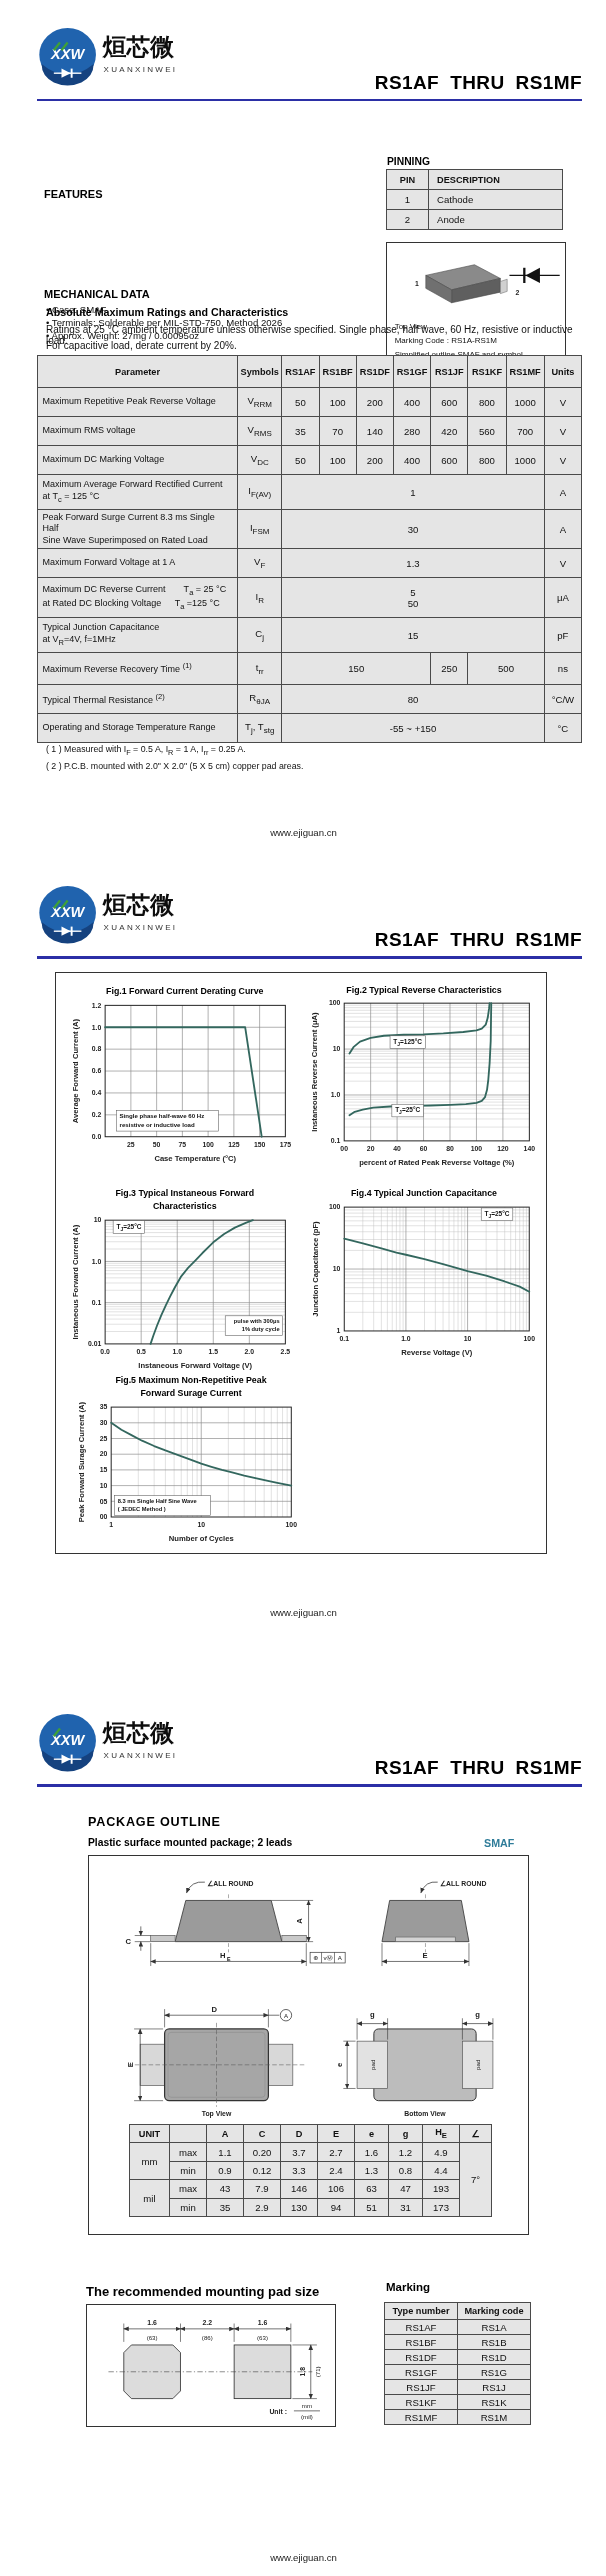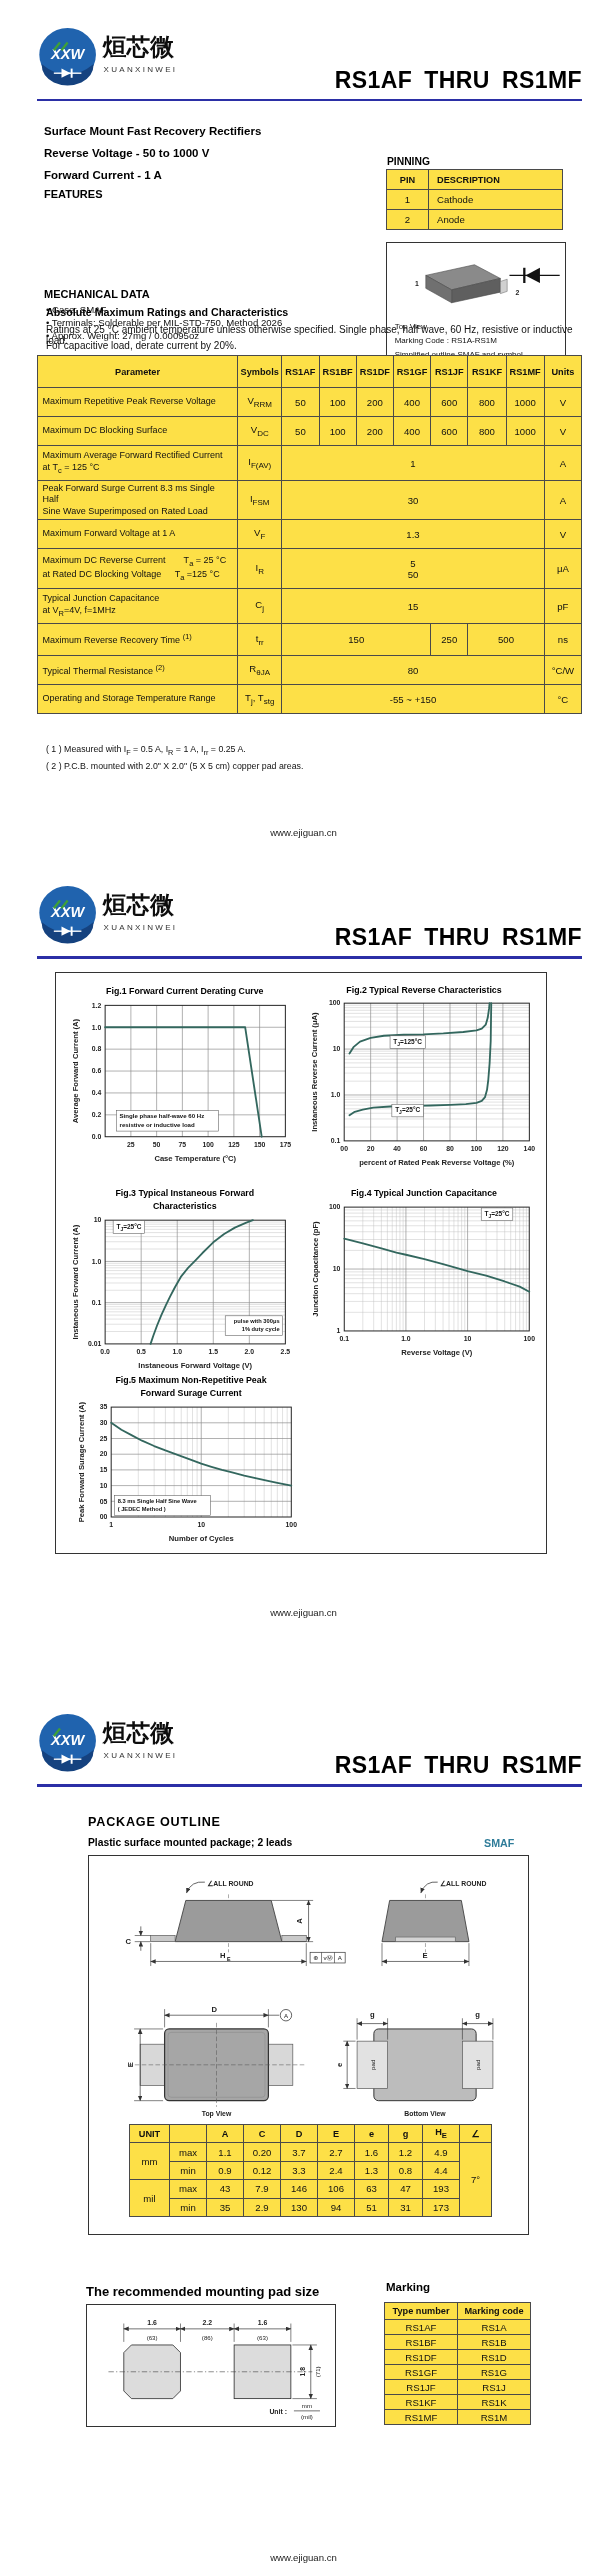--- a/index.html
+++ b/index.html
@@ -2,34 +2,34 @@
 <html style="font-size:12.2px"><head>
 <meta charset="utf-8">
 <style>
   html,body{margin:0;padding:0;background:#fff;}
   #doc{position:relative;width:607px;height:2576px;background:#fff;overflow:hidden;
        font-family:"Liberation Sans",sans-serif;color:#111;}
   .abs{position:absolute;}
   
   .sheet-header{position:absolute;left:37px;width:545px;height:80px;}
   .hdr-rule{position:absolute;left:0;right:0;bottom:0;height:2.7px;background:#2b2fa6;}
-  .doc-title{position:absolute;right:0;bottom:7.7px;font-size:23px;font-weight:bold;
+  .doc-title{position:absolute;right:0;bottom:7.7px;font-size:19px;font-weight:bold;
              letter-spacing:0.4px;word-spacing:5.4px;color:#000;}
   .logo{position:absolute;left:0;top:0;}
   
   .subtitle p{margin:0 0 10px 0;font-weight:bold;font-size:11.5px;color:#000;}
   .h-sec{font-weight:bold;font-size:11px;color:#000;}
   .bullets{list-style:none;margin:0;padding:0;font-size:9.6px;line-height:12.2px;color:#111;}
   .bullets li::before{content:"• ";}
   .bullets.mech{line-height:13px;}
   .note{font-size:10px;color:#111;}
   .fn{font-size:8.8px;color:#111;}
   .pg-footer{position:absolute;left:0;width:607px;text-align:center;font-size:9.6px;color:#222;}
   
-  table.ds{border-collapse:collapse;table-layout:fixed;border:1.5px solid #333;background:#fde047;}
+  table.ds{border-collapse:collapse;table-layout:fixed;border:1.5px solid #333;background:#e5e5e5;}
   .ds th,.ds td{border:0.8px solid #4a4a4a;text-align:center;vertical-align:middle;
                 padding:0.8px 1.5px;font-size:9.6px;color:#111;}
   .ds th{font-size:9.2px;font-weight:bold;}
   .ds .c-param{text-align:left;padding:1.5px 4.6px;font-size:9px;line-height:1.3;}
   .ds .c-left{text-align:left;padding-left:8px;}
   
   #pkg-fig-box{left:386px;top:242px;width:178px;height:129px;border:1.2px solid #333;}
   #pkg-fig-box .cap{margin:1.5px 0 0 7.7px;font-size:8px;color:#111;}
   
   #charts-frame{position:absolute;left:55px;top:972px;width:490px;height:580px;border:1.2px solid #333;}
@@ -100,25 +100,20 @@
       <rect x="44" y="62" width="2.5" height="12" fill="#fff"></rect>
       <path d="M22,38 L30,28" stroke="#3fa037" stroke-width="3" fill="none"></path>
       <path d="M32,38 L40,28" stro="" ke="#3fa037" stroke-width="3" fill="none"></path>
       <text x="86" y="44" font-size="31" font-weight="bold" fill="#0d0d0d">烜芯微</text>
       <text x="87" y="66" font-size="10.5" letter-spacing="3" fill="#333">XUANXINWEI</text>
     </svg>
     <div class="doc-title">RS1AF THRU RS1MF</div>
     <div class="hdr-rule"></div>
   </div>
 
-  <div class="abs subtitle" style="left:44px;top:125px">
-    <p>Surface Mount Fast Recovery Rectifiers</p>
-    <p>Reverse Voltage - 50 to 1000 V</p>
-    <p>Forward Current - 1 A</p>
-  </div>
 
   <div class="abs h-sec" style="left:44px;top:188px">FEATURES</div>
 
   <div class="abs h-sec" style="left:44px;top:288px">MECHANICAL DATA</div>
   <ul class="abs bullets mech" style="left:46px;top:303px;width:337px">
       <li>Case: SMAF</li>
       <li>Terminals: Solderable per MIL-STD-750, Method 2026</li>
       <li>Approx. Weight:  27mg / 0.00095oz</li>
     </ul>
 
@@ -205,21 +200,33 @@
             <td>50</td>
             <td>100</td>
             <td>200</td>
             <td>400</td>
             <td>600</td>
             <td>800</td>
             <td>1000</td>
             <td>V</td>
           </tr>
           <tr style="height: 29px;">
-            <td class="c-param">Maximum DC Blocking Surface</td>
+            <td class="c-param">Maximum RMS voltage</td>
+            <td>V<sub>RMS</sub></td>
+            <td>35</td>
+            <td>70</td>
+            <td>140</td>
+            <td>280</td>
+            <td>420</td>
+            <td>560</td>
+            <td>700</td>
+            <td>V</td>
+          </tr>
+          <tr style="height: 29px;">
+            <td class="c-param">Maximum DC Marking Voltage</td>
             <td>V<sub>DC</sub></td>
             <td>50</td>
             <td>100</td>
             <td>200</td>
             <td>400</td>
             <td>600</td>
             <td>800</td>
             <td>1000</td>
             <td>V</td>
           </tr>

